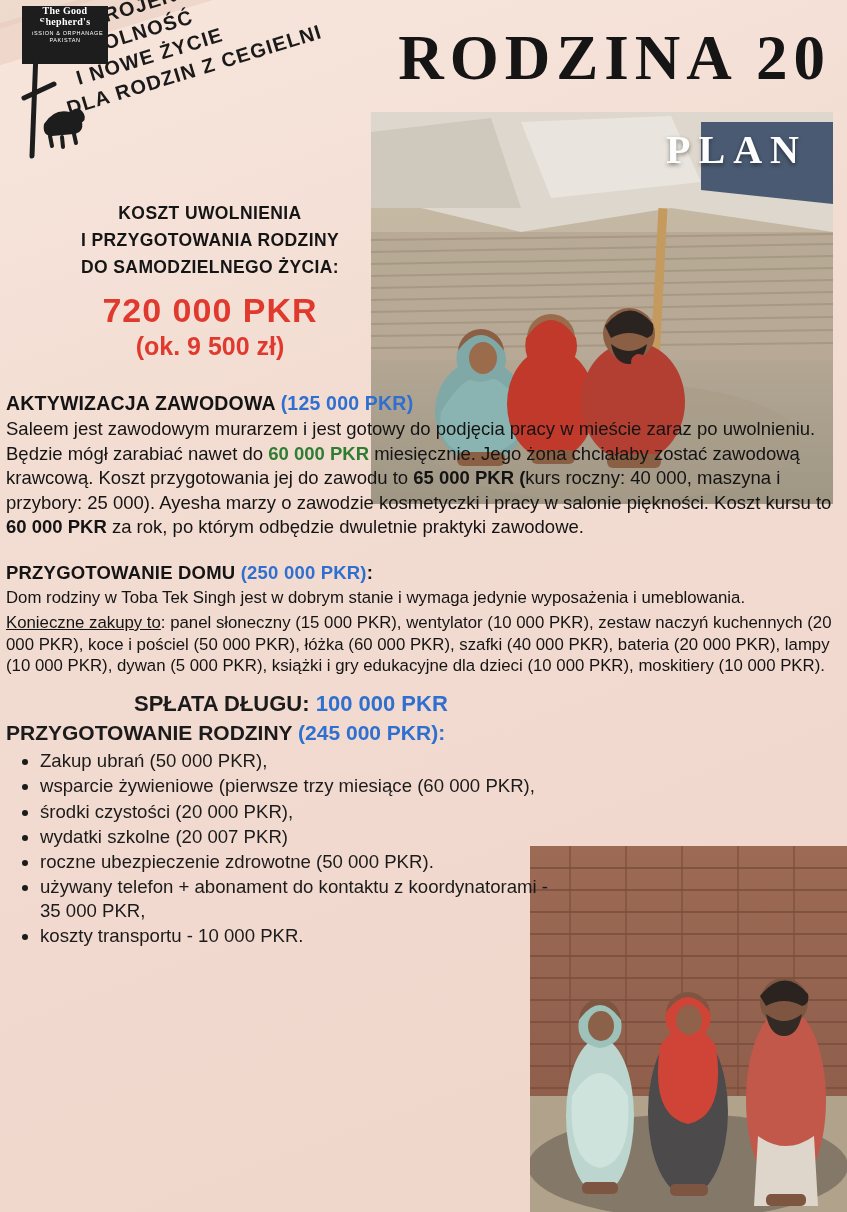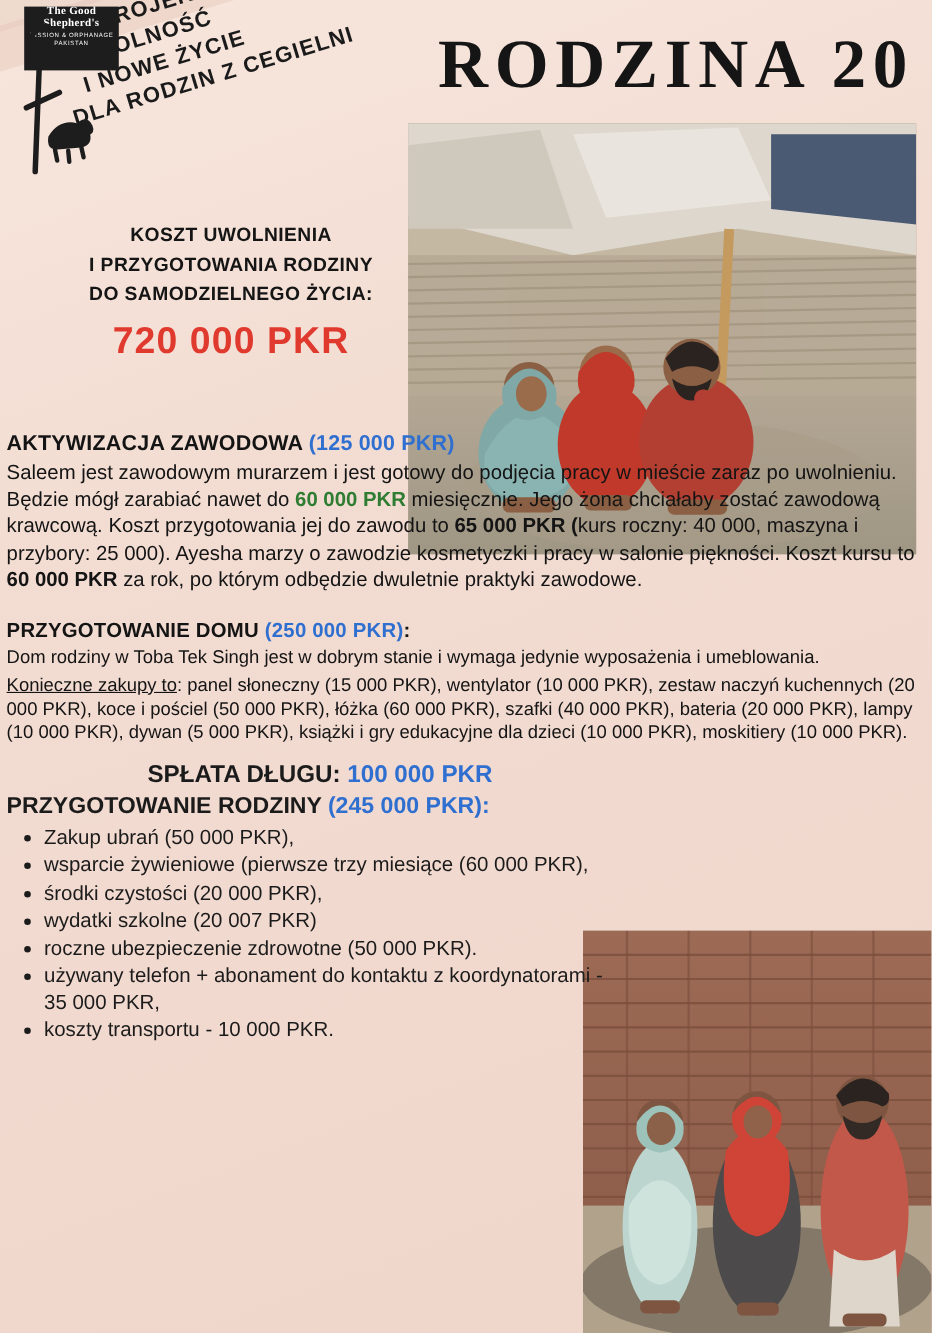--- a/index.html
+++ b/index.html
@@ -324,27 +324,29 @@
 
       <g>
         <ellipse cx="262" cy="290" rx="52" ry="60" fill="#b33f32"></ellipse>
         <circle cx="258" cy="222" r="26" fill="#8a5f43"></circle>
         <path d="M234 214 q24 -30 48 -2 q2 12 -6 14 q-18 -10 -36 0 z" fill="#2a2320"></path>
         <path d="M240 232 q18 14 36 0 q-4 20 -18 20 q-14 0 -18 -20z" fill="#2a2320"></path>
         <rect x="236" y="342" width="54" height="14" rx="6" fill="#8a5f43"></rect>
         <path d="M268 250 q22 4 22 30" stroke="#b33f32" stroke-width="16" fill="none" stroke-linecap="round"></path>
       </g>
     </svg>
+    <div class="plan-word">PLAN</div>
   </div>
 
   <div class="cost">
     <div class="l">KOSZT UWOLNIENIA</div>
     <div class="l">I PRZYGOTOWANIA RODZINY</div>
     <div class="l">DO SAMODZIELNEGO ŻYCIA:</div>
     <div class="amount">720 000 PKR</div>
+    <div class="approx">(ok. 9 500 zł)</div>
   </div>
 
   <div class="content">
 
     <div class="sec-head">
       <span>AKTYWIZACJA ZAWODOWA</span>
       <span class="blue">(125 000 PKR)</span>
     </div>
     <div class="para">
       <span>Saleem jest zawodowym murarzem i jest gotowy do podjęcia pracy w mieście zaraz po uwolnieniu. Będzie mógł zarabiać nawet do </span><span class="g">60 000 PKR</span><span> miesięcznie. Jego żona chciałaby zostać zawodową krawcową. Koszt przygotowania jej do zawodu to </span><b>65 000 PKR (</b><span>kurs roczny: 40 000, maszyna i przybory: 25 000). Ayesha marzy o zawodzie kosmetyczki i pracy w salonie piękności. Koszt kursu to </span><b>60 000 PKR</b><span> za rok, po którym odbędzie dwuletnie praktyki zawodowe.</span>

